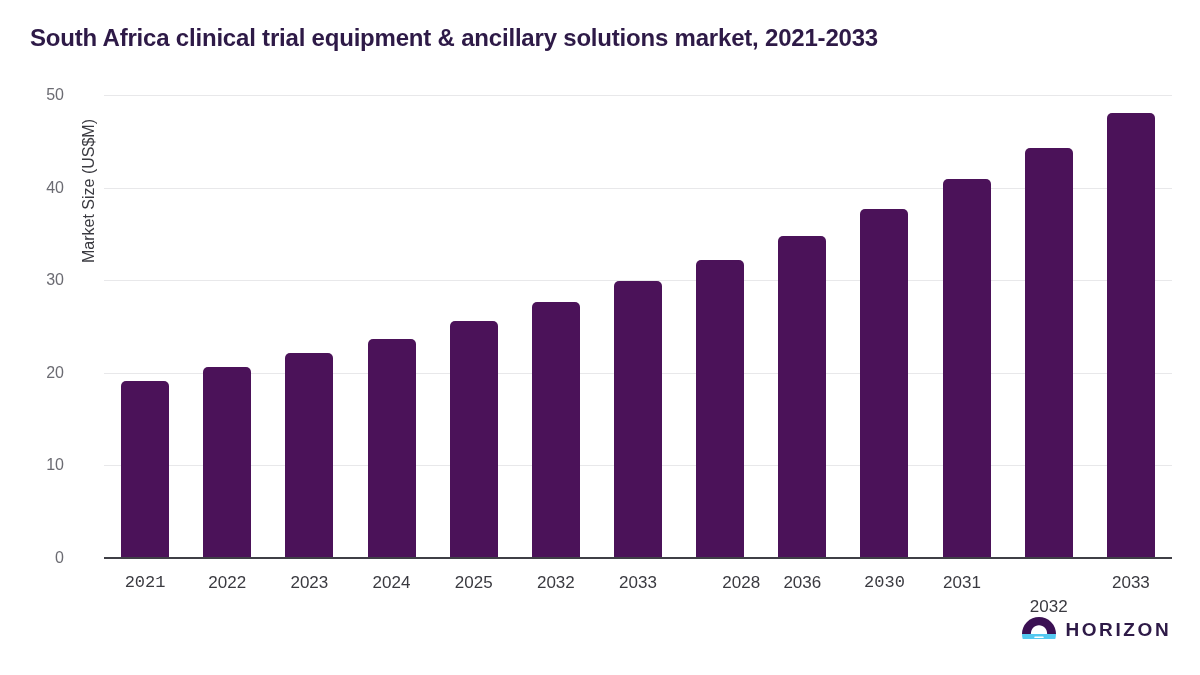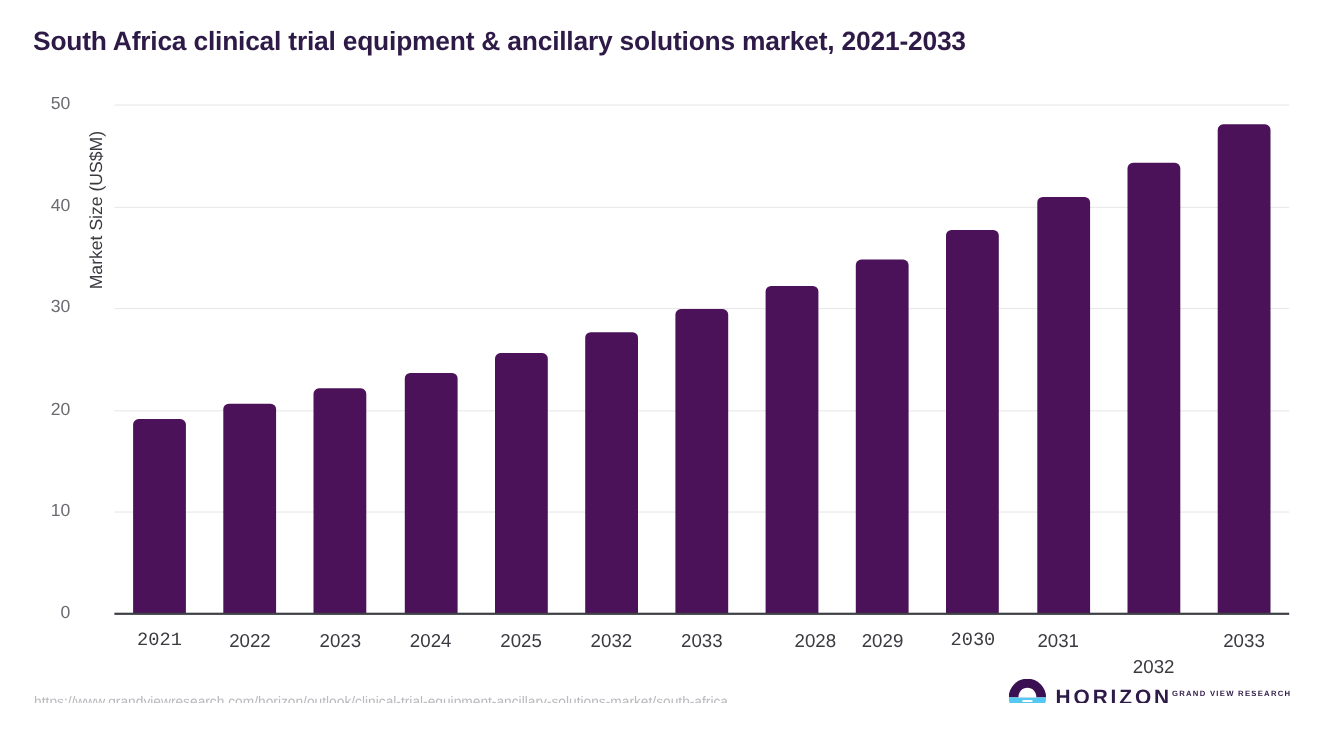--- a/index.html
+++ b/index.html
@@ -107,21 +107,21 @@
     align-items: center;
     gap: 9px;
   }
   #logo-mark {
     width: 34px;
     height: 34px;
     flex: 0 0 34px;
   }
   #logo-text {
     display: flex;
-    flex-direction: row;
+    flex-direction: column;
     justify-content: flex-end;
     line-height: 1;
   }
   #logo-wordmark {
     font-size: 19px;
     font-weight: bold;
     color: #2e1a47;
     letter-spacing: 2.6px;
   }
   #logo-tagline {
@@ -173,31 +173,30 @@
       </div>
     <div id="x-tick-labels">
         <div class="x-tick-label" style="left: 1.07692px; font-family: Liberation Mono, monospace;">2021</div>
         <div class="x-tick-label" style="left: 83.2308px;">2022</div>
         <div class="x-tick-label" style="left: 165.385px;">2023</div>
         <div class="x-tick-label" style="left: 247.538px;">2024</div>
         <div class="x-tick-label" style="left: 329.692px;">2025</div>
         <div class="x-tick-label" style="left: 411.846px;">2032</div>
         <div class="x-tick-label" style="left: 494px;">2033</div>
         <div class="x-tick-label" style="left: 576.154px; text-align: right;">2028</div>
-        <div class="x-tick-label" style="left: 658.308px;">2029</div>
+        <div class="x-tick-label" style="left: 658.308px;">2036</div>
         <div class="x-tick-label" style="left: 740.462px; font-family: Liberation Mono, monospace;">2030</div>
         <div class="x-tick-label" style="left: 818px;">2031</div>
         <div class="x-tick-label" style="left: 904.769px; margin-top: 24px;">2032</div>
         <div class="x-tick-label" style="left: 986.923px;">2033</div>
       </div>
   </div>
 
   <div id="axis-baseline"></div>
 
-  <div id="source-url">https://www.grandviewresearch.com/horizon/outlook/clinical-trial-equipment-ancillary-solutions-market/south-africa</div>
 
   <div id="logo">
     <svg id="logo-mark" viewBox="0 0 100 100">
       <defs>
         <clipPath id="circ">
             <circle cx="50" cy="50" r="50"></circle>
           </clipPath>
       </defs>
       <g clip-path="url(#circ)">
         <rect x="0" y="0" width="100" height="50" fill="#3b1053"></rect>

